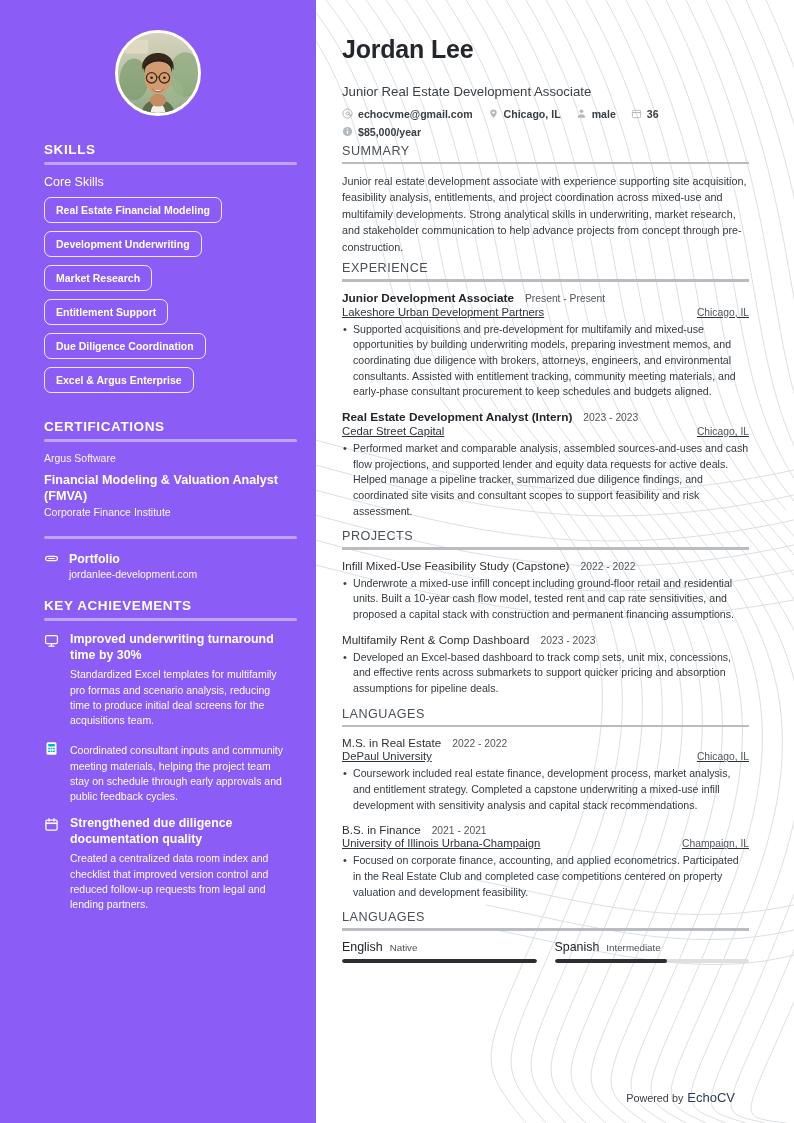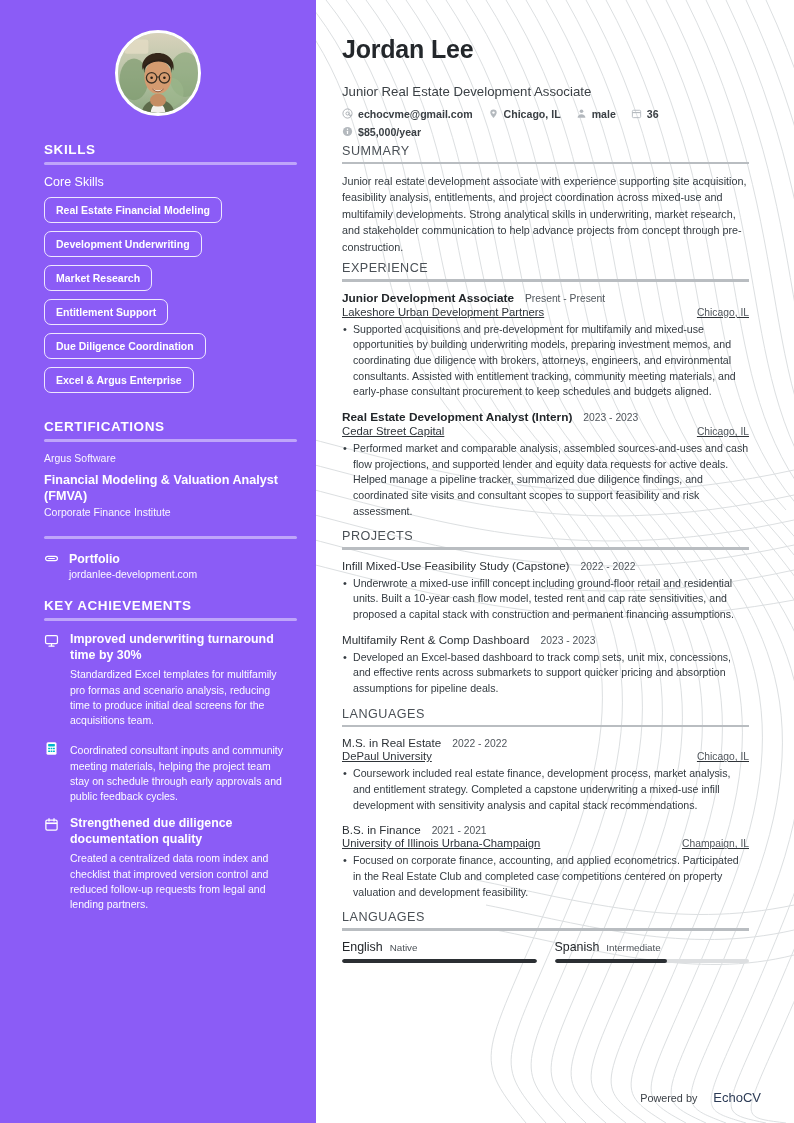--- a/index.html
+++ b/index.html
@@ -104,23 +104,23 @@
 
   .langs { display:flex; gap:18px; margin-top:2px; }
   .lang { flex:1; }
   .lang-top { display:flex; align-items:baseline; gap:7px; }
   .lang-name { font-size:12.4px; color:#23272b; }
   .lang-level { font-size:9.8px; color:#4a5056; }
   .lang-bar { height:4px; background:#dddfe1; margin-top:5px; border-radius:2px; overflow:hidden; }
   .lang-fill { height:100%; background:#2b2f33; border-radius:2px; }
 
   .footer {
-    position:absolute; right:33px; bottom:18px;
+    position:absolute; right:59px; bottom:18px;
     font-size:10.8px; color:#3a3f45; z-index:4;
-    display:flex; align-items:baseline; gap:16px;
+    display:flex; align-items:baseline; gap:4px;
   }
   .footer .brand { font-size:13px; color:#2b3a55; }
 </style>
 </head>
 <body>
 
 <div class="page">
 
   <svg class="bg-waves" viewBox="0 0 478 1123" preserveAspectRatio="none">
     <g fill="none" stroke="#dcdfe1" stroke-width="1">

